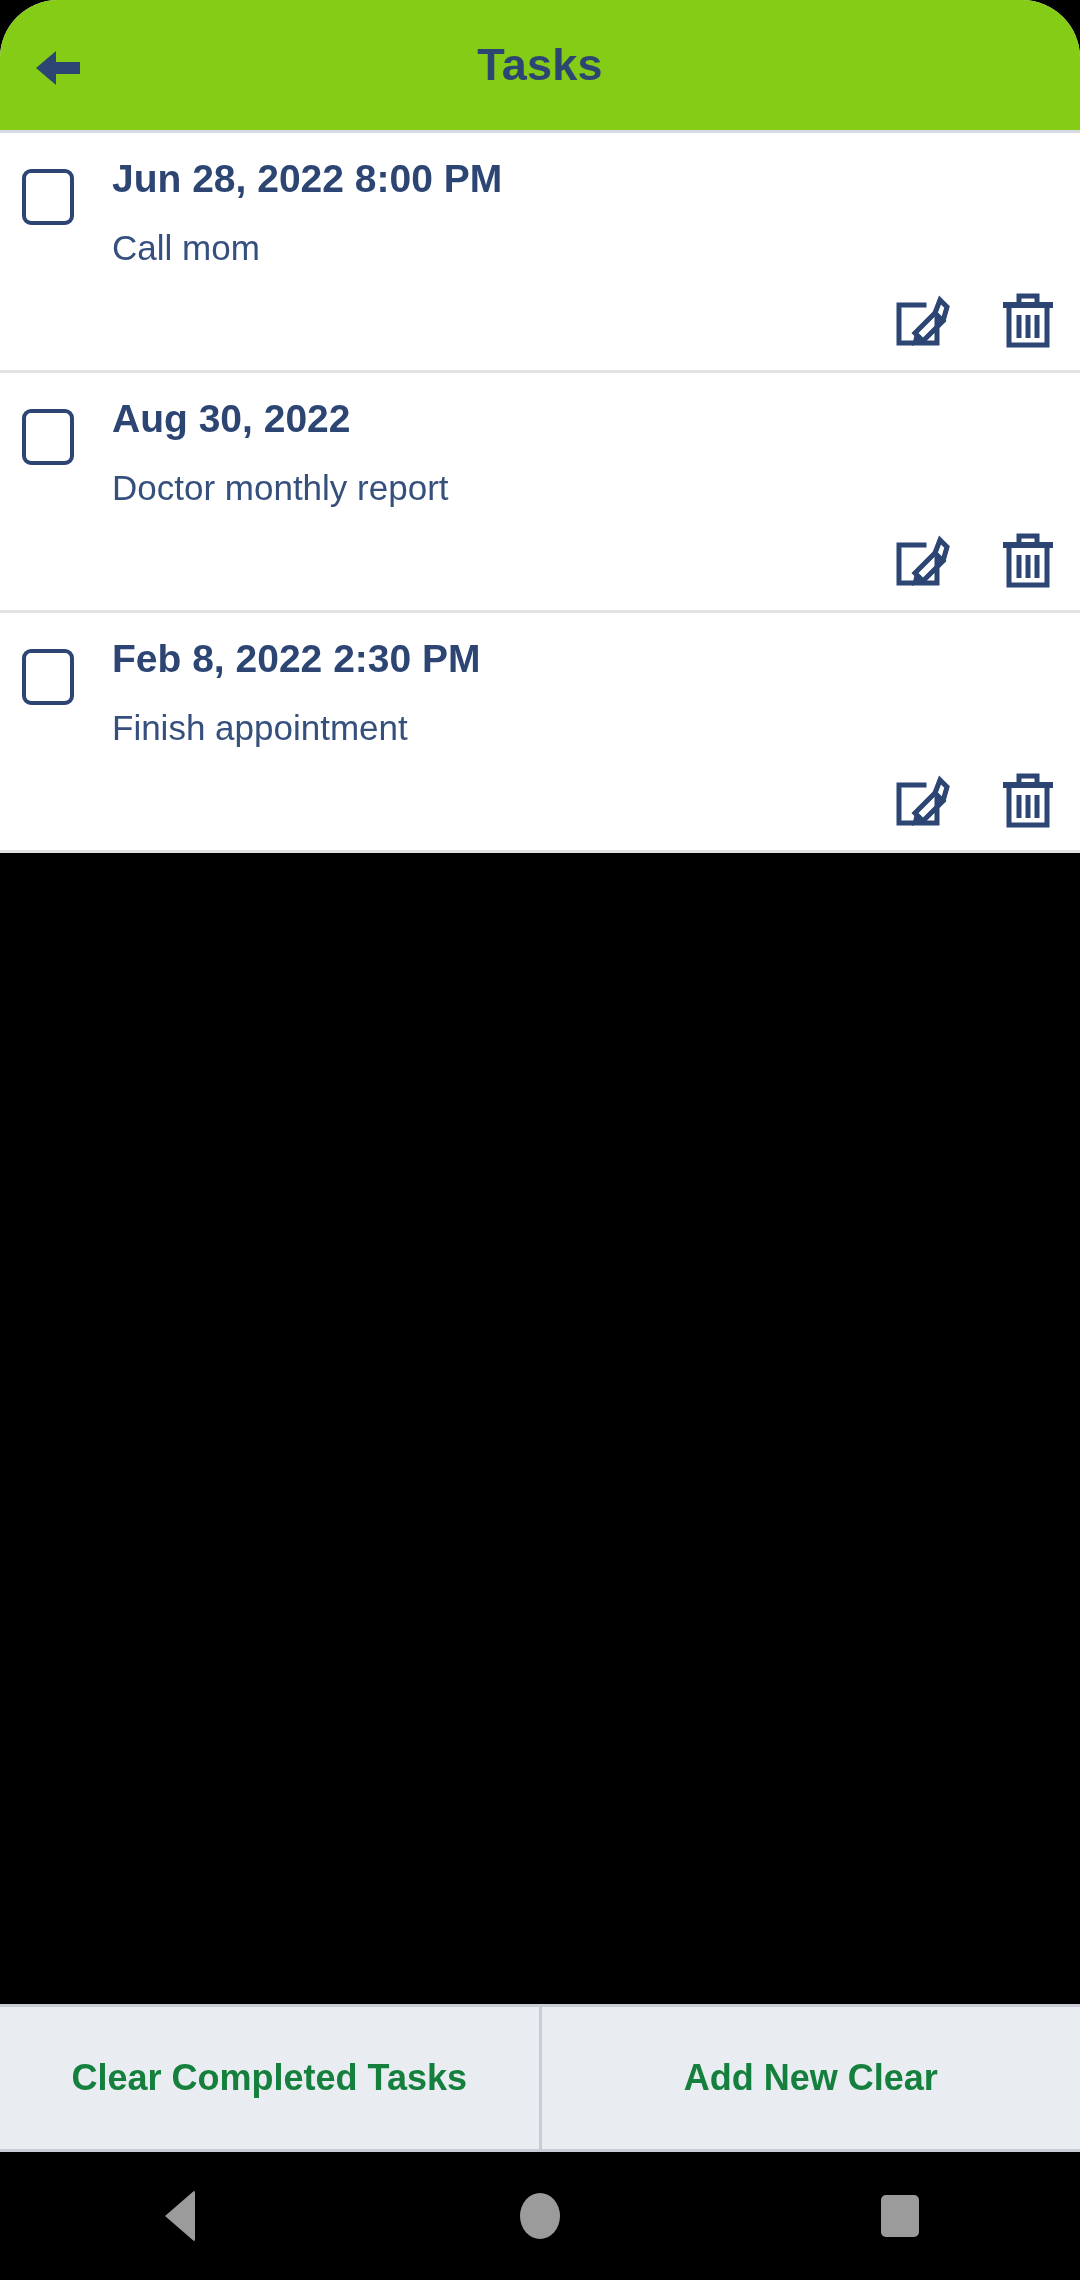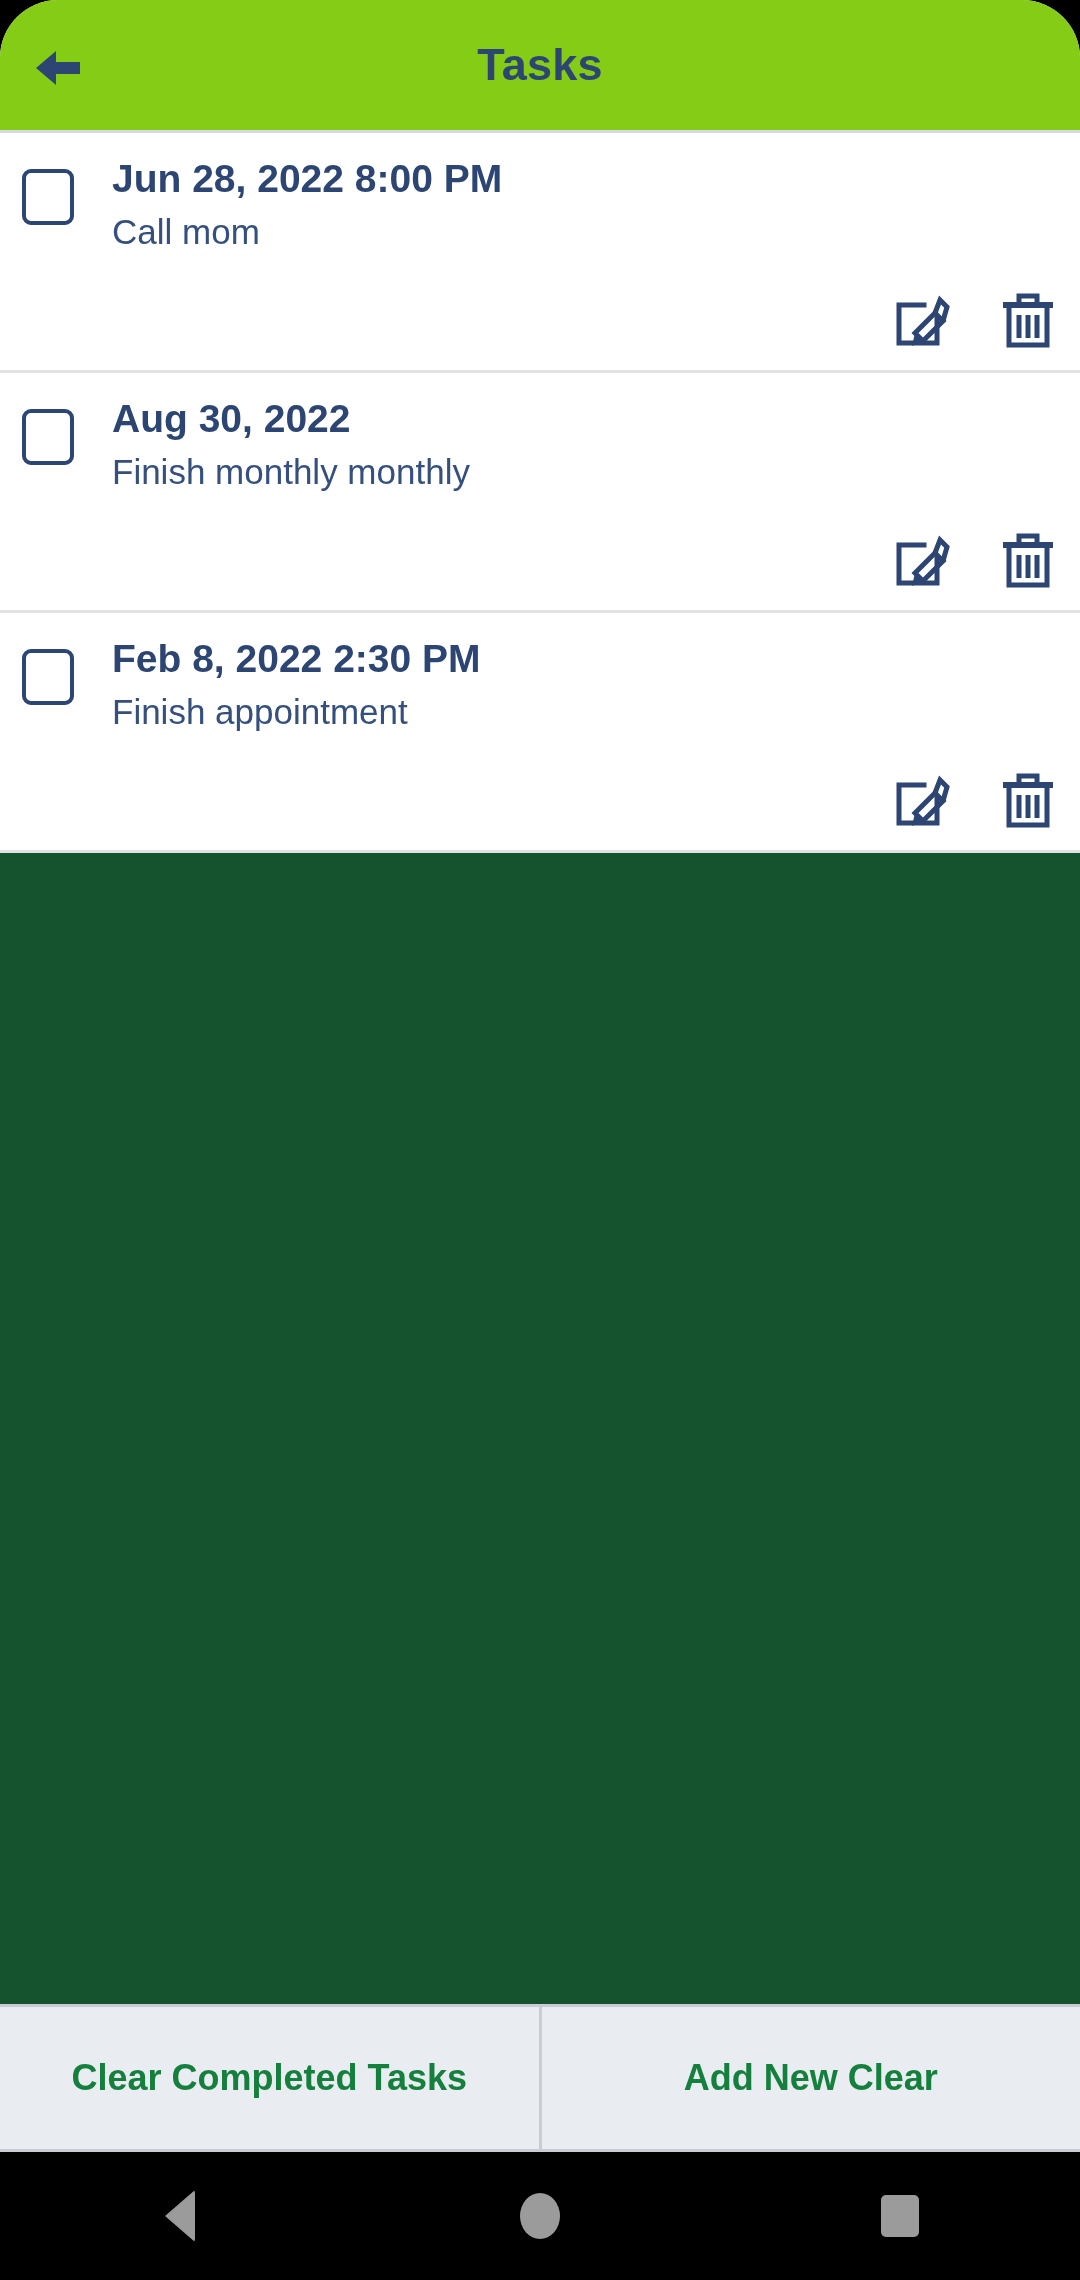--- a/index.html
+++ b/index.html
@@ -69,21 +69,21 @@
     text-align: center;
     font-size: 45px;
     font-weight: bold;
     color: #2c4573;
     letter-spacing: 0.2px;
   }
 
   
   #task-list {
     flex: 1 1 auto;
-    background: #14532d;
+    background: #000000;
     overflow: hidden;
   }
   .task-row {
     position: relative;
     height: 240px;
     box-sizing: border-box;
     border-bottom: 3px solid #e2e2e4;
     background: #ffffff;
   }
   .task-checkbox {
@@ -105,21 +105,21 @@
     right: 120px;
   }
   .task-date {
     font-size: 39px;
     font-weight: bold;
     color: #2c4573;
     line-height: 1.25;
     white-space: nowrap;
   }
   .task-title {
-    margin-top: 6px;
+    margin-top: 22px;
     font-size: 35px;
     font-weight: normal;
     color: #36507e;
     line-height: 1.25;
     white-space: nowrap;
   }
   .task-actions {
     position: absolute;
     right: 16px;
     bottom: 14px;
@@ -252,21 +252,21 @@
               </svg>
             </span>
           </div>
         </div>
       </div>
 
       <div class="task-row">
         <div class="task-checkbox"></div>
         <div class="task-texts">
           <div class="task-date">Aug 30, 2022</div>
-          <div class="task-title">Finish monthly monthly</div>
+          <div class="task-title">Doctor monthly report</div>
         </div>
         <div class="task-actions">
           <div class="icon-btn">
             <span>
               <svg width="58" height="58" viewBox="0 0 58 58">
                 <path d="M6 14 L31 14 M6 14 L6 52 L44 52 L44 28" fill="none" stroke="#2c4573" stroke-width="5" stroke-linecap="square"></path>
                 <path d="M22 42 L42 22 L50 30 L30 50 Z" fill="none" stroke="#2c4573" stroke-width="5" stroke-linejoin="miter"></path>
                 <path d="M42 22 L47 9 L54 16 L50 30" fill="none" stroke="#2c4573" stroke-width="5" stroke-linejoin="miter"></path>
                 <path d="M22 42 L19 55 L30 50" fill="#2c4573"></path>
               </svg>

